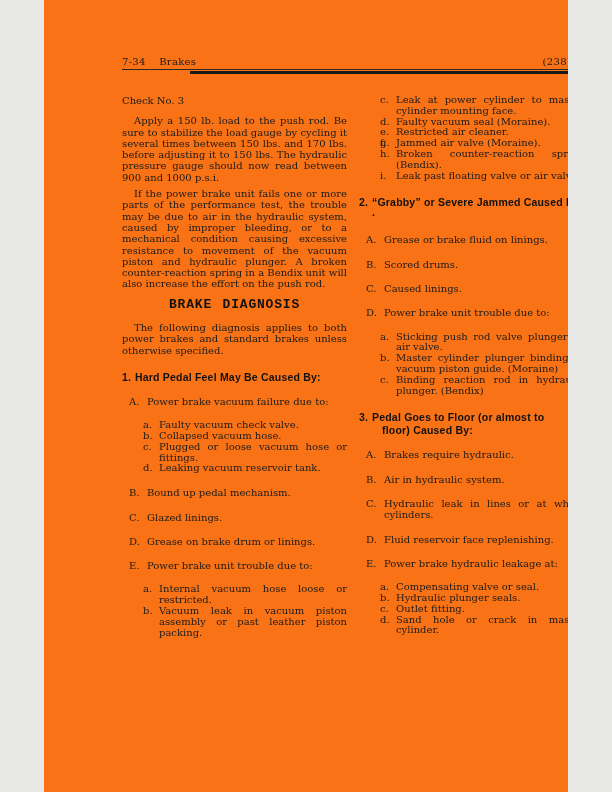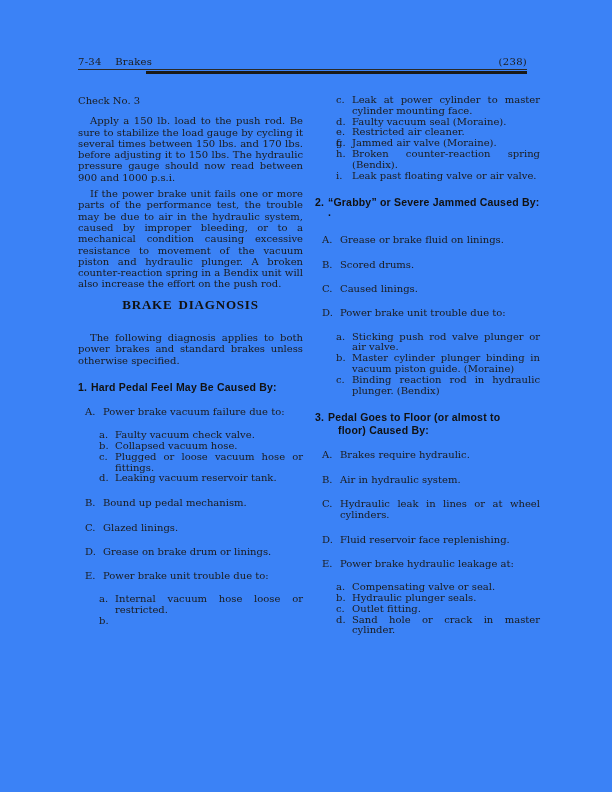--- a/index.html
+++ b/index.html
@@ -1,19 +1,19 @@
 <!DOCTYPE html>
 <html><head>
 <meta charset="utf-8">
 <style>
   html,body { margin:0; padding:0; background:#e8e8e6; }
   .page {
     position:relative;
-    width:612px; height:792px;
-    background:#3b82f6;
+    width:524px; height:792px;
+    background:#f97316;
     font-family:"DejaVu Serif", serif;
     color:#1b1b1b;
     overflow:hidden;
     margin:0 auto;
   }
   
   .hdr {
     position:absolute; left:78px; top:56px; width:449px;
     display:flex; justify-content:space-between; align-items:baseline;
     font-size:10px; letter-spacing:0.3px;
@@ -22,23 +22,23 @@
   .hdr .left-group span { display:inline-block; }
   .rule-thin  { position:absolute; left:78px; top:69px; width:449px; height:1px; background:#2a2a28; }
   .rule-thick { position:absolute; left:146px; top:71px; width:381px; height:3px; background:#1a1a18; }
   
   .columns { position:absolute; left:78px; top:93px; width:470px; display:flex; gap:12px; }
   .col { width:225px; font-size:10px; line-height:11.3px; text-align:justify; }
   
   .subhead { margin:2px 0 9px 0; }
   p.body { margin:0 0 5px 0; text-indent:12px; }
   .diag {
-    font-family:Liberation Serif, serif; font-weight:bold;
+    font-family:Liberation Mono, monospace; font-weight:bold;
     font-size:13px; letter-spacing:0.8px; word-spacing:2px;
-    text-align:center; margin:9px 0 22px 0; color:#111;
+    text-align:center; margin:9px 0 12px 0; color:#111;
   }
   .numhead {
     position:relative; padding-left:13px;
     font-family:"Liberation Sans", sans-serif; font-weight:bold;
     font-size:10.5px; line-height:13px; letter-spacing:0.2px;
     text-align:left; color:#111; margin:15px 0 12px 0;
   }
   .numhead .num { position:absolute; left:0; }
   .numhead .l2 { display:block;margin-left:10px; }
   .li { position:relative; padding-left:25px; margin:0 0 13px 0; }
@@ -121,20 +121,21 @@
         <span>Power brake unit trouble due to:</span>
       </div>
 
       <div class="sublist">
         <div class="sub">
           <span class="pfx">a.</span>
           <span>Internal vacuum hose loose or restricted.</span>
         </div>
         <div class="sub">
           <span class="pfx">b.</span>
+          <span>Vacuum leak in vacuum piston assembly or past leather piston packing.</span>
         </div>
       </div>
     </div>
 
     <div class="col">
 
       <div class="sublist mt0">
         <div class="sub">
           <span class="pfx">c.</span>
           <span>Leak at power cylinder to master cylinder mounting face.</span>

